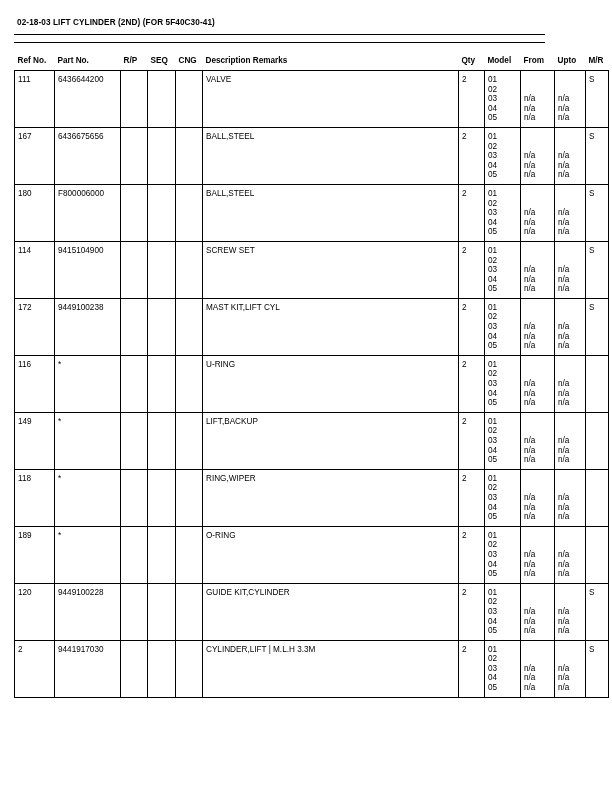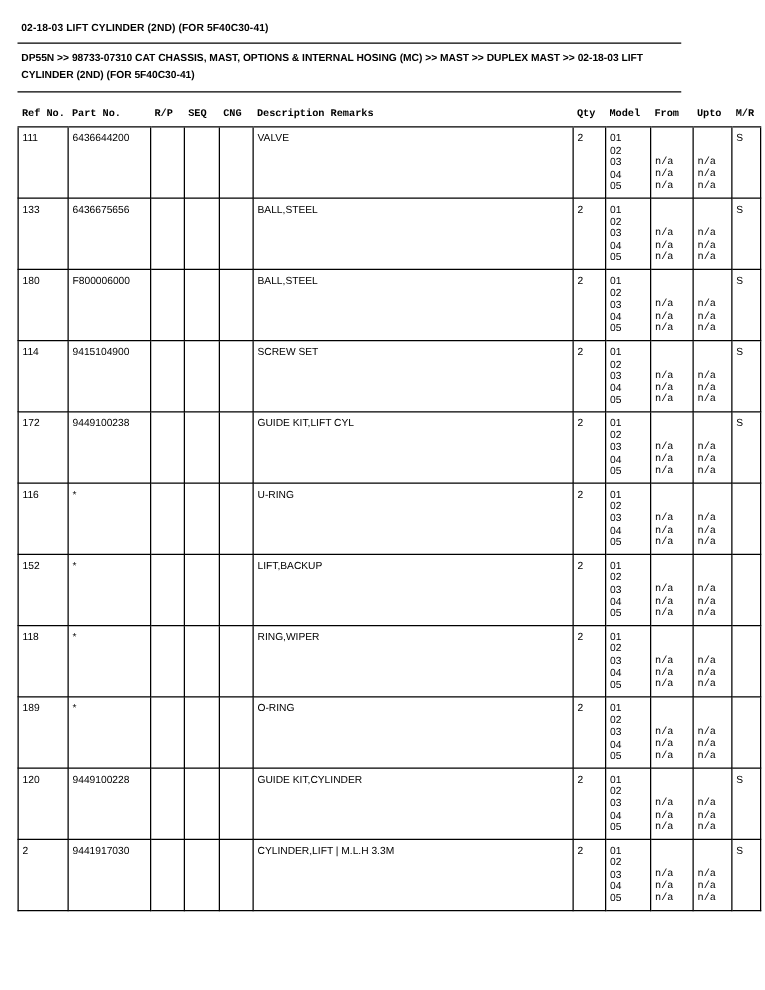--- a/index.html
+++ b/index.html
@@ -52,21 +52,20 @@
     margin-top: 13px;
     table-layout: fixed;
   }
   table.parts th {
     font-size: 8.2px;
     font-weight: bold;
     text-align: left;
     padding: 0 0 5px 3px;
     vertical-align: bottom;
     border: none;
-    font-family: Liberation Mono, monospace;
   }
   thead tr.head-row th {
     border-bottom: 1px solid #000;
   }
   table.parts td {
     font-size: 8.2px;
     vertical-align: top;
     border: 1px solid #000;
     padding: 4px 0 4px 3px;
     height: 52px;
@@ -75,33 +74,32 @@
 
   .sub {
     line-height: 9.6px;
     font-size: 8.2px;
   }
   .sub div { height: 9.6px; }
   .model-col, .from-col, .upto-col {
     text-align: left;
     margin-left: 12px;
   }
-  .from-col, .upto-col { padding-left: 4px; font-family: Liberation Mono, monospace; }
+  .from-col, .upto-col { padding-left: 4px; }
   .qty-col { text-align: left; padding-left: 4px; }
   .mr-col { text-align: left; padding-left: 5px; }
 </style>
 </head>
 <body>
 
 <div class="page">
 
   <div class="doc-title">02-18-03 LIFT CYLINDER (2ND) (FOR 5F40C30-41)</div>
   <hr class="title-rule">
 
-  <div class="breadcrumb">DP55N &gt;&gt; 98733-07310 CAT CHASSIS, MAST, OPTIONS &amp; INTERNAL HOSING (MC) &gt;&gt; MAST &gt;&gt; DUPLEX MAST &gt;&gt; 02-18-03 LIFT CYLINDER (2ND) (FOR 5F40C30-41)</div>
   <hr class="breadcrumb-rule">
 
   <table class="parts">
     <colgroup>
       <col style="width:40px">
       <col style="width:66px">
       <col style="width:27px">
       <col style="width:28px">
       <col style="width:27px">
       <col style="width:256px">
@@ -152,21 +150,21 @@
           <td class="upto-col sub">
             <div>&nbsp;</div>
             <div>&nbsp;</div>
             <div>n/a</div>
             <div>n/a</div>
             <div>n/a</div>
           </td>
           <td class="mr-col">S</td>
         </tr>
         <tr>
-          <td>133</td>
+          <td>167</td>
           <td>6436675656</td>
           <td></td>
           <td></td>
           <td></td>
           <td>BALL,STEEL</td>
           <td class="qty-col">2</td>
           <td class="model-col sub">
             <div>01</div>
             <div>02</div>
             <div>03</div>
@@ -250,21 +248,21 @@
             <div>n/a</div>
           </td>
           <td class="mr-col">S</td>
         </tr>
         <tr>
           <td>172</td>
           <td>9449100238</td>
           <td></td>
           <td></td>
           <td></td>
-          <td>GUIDE KIT,LIFT CYL</td>
+          <td>MAST KIT,LIFT CYL</td>
           <td class="qty-col">2</td>
           <td class="model-col sub">
             <div>01</div>
             <div>02</div>
             <div>03</div>
             <div>04</div>
             <div>05</div>
           </td>
           <td class="from-col sub">
             <div>&nbsp;</div>
@@ -307,21 +305,21 @@
           <td class="upto-col sub">
             <div>&nbsp;</div>
             <div>&nbsp;</div>
             <div>n/a</div>
             <div>n/a</div>
             <div>n/a</div>
           </td>
           <td class="mr-col"></td>
         </tr>
         <tr>
-          <td>152</td>
+          <td>149</td>
           <td>*</td>
           <td></td>
           <td></td>
           <td></td>
           <td>LIFT,BACKUP</td>
           <td class="qty-col">2</td>
           <td class="model-col sub">
             <div>01</div>
             <div>02</div>
             <div>03</div>

